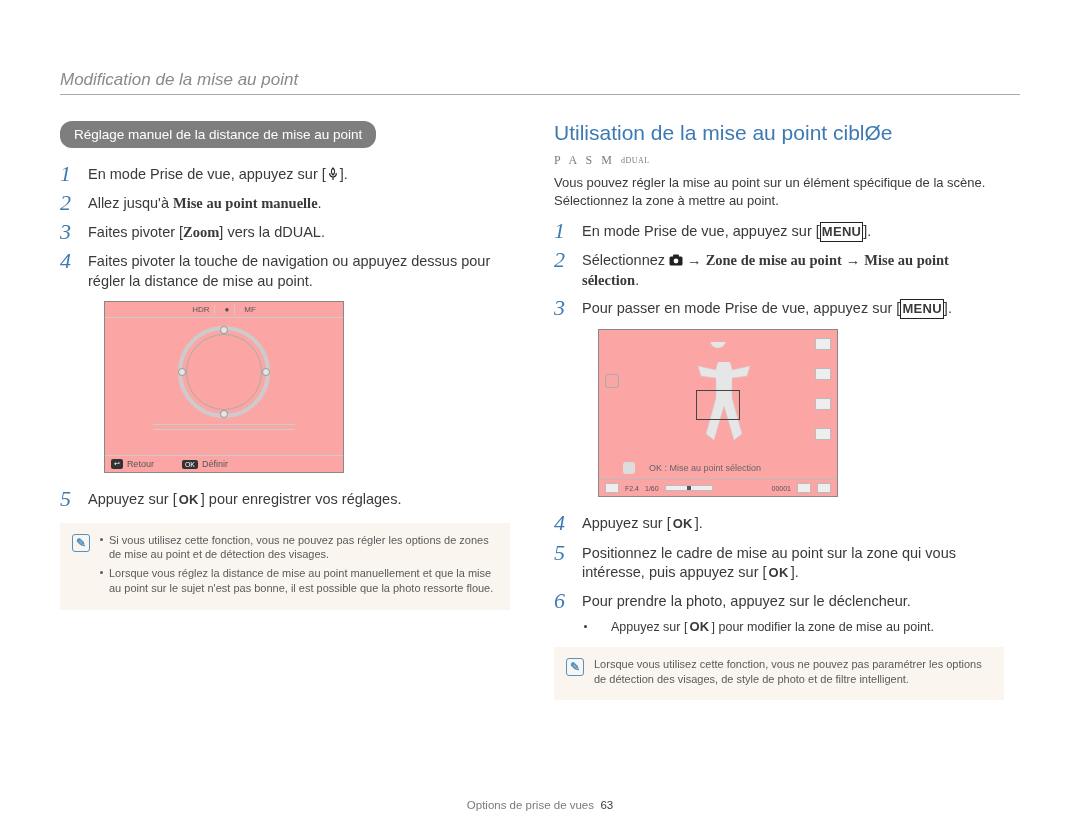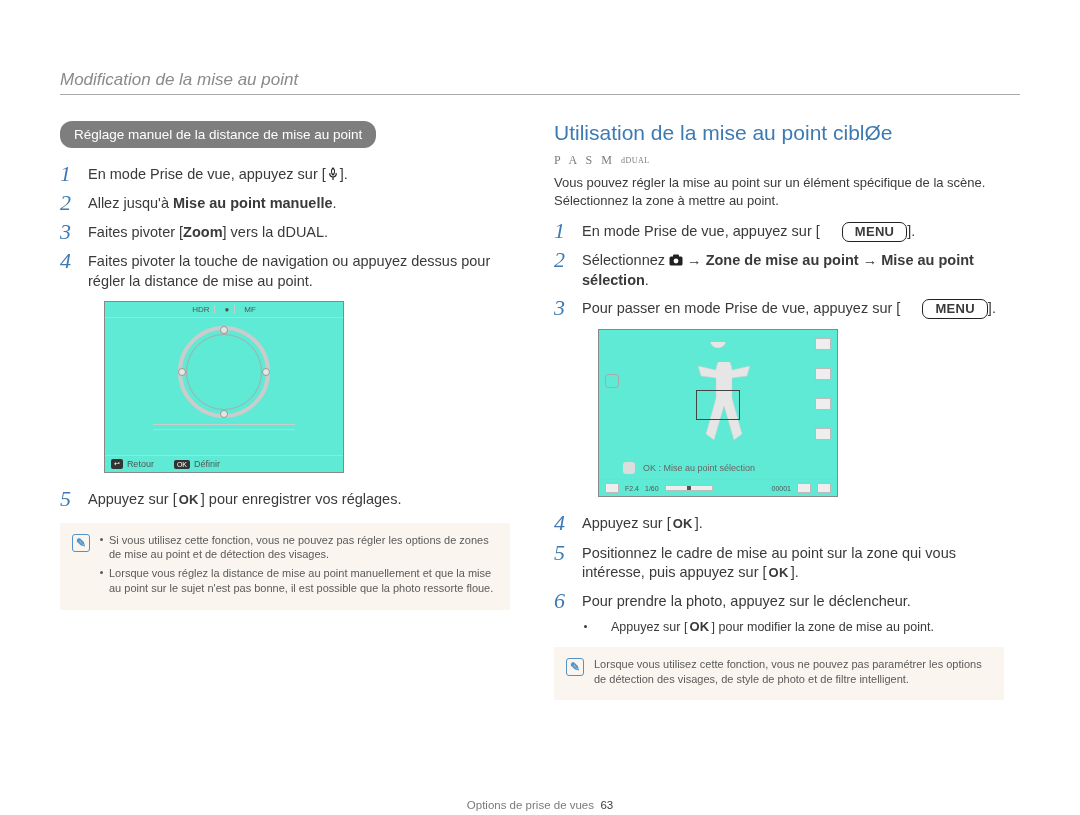--- a/index.html
+++ b/index.html
@@ -78,34 +78,34 @@
     line-height: 1.05;
   }
   .step .txt {
     flex: 1;
     font-size: 14.5px;
     color: #3a3a3a;
     line-height: 1.35;
     font-weight: 300;
     padding-top: 3px;
   }
-  .step .txt .bold { font-weight: 700; }
+  .step .txt .bold { font-weight: 700; font-family: Liberation Serif, serif; }
   .btn-label {
     display: inline-block;
     font-family: Arial, sans-serif;
     font-size: 12px;
     font-weight: 900;
     border: 1.5px solid transparent;
     padding: 0 1px;
     border-radius: 2px;
     vertical-align: 0px;
     letter-spacing: 0.3px;
   }
   .btn-menu {
-    font-size: 13px; font-weight: 900; border: 1.5px solid #222; border-radius: 7px; padding: 0 12px; margin-left: 22px;
+    font-size: 13px; font-weight: 900; border: 1.5px solid #222; border-radius: 0; padding: 0 1px;
   }
   .btn-ok {
     font-size: 13px; font-weight: 900;
   }
   .btn-macro {
     display:inline-flex; width:14px; height:14px; align-items:center; justify-content:center; vertical-align:-2px;
   }
   .btn-cam {
     display:inline-flex; width:14px; height:12px; vertical-align:-1px;
   }
@@ -132,49 +132,49 @@
     flex-shrink:0; margin-top:1px;
   }
   .note ul { list-style:none; }
   .note li, .note .single {
     font-size:11px; color:#5a5a5a; line-height:1.35;
     display:flex; gap:6px; margin-bottom:4px; font-weight:300;
   }
   .note li .dot{ width:3px;height:3px;border-radius:50%;background:#5a5a5a;margin-top:5px;flex-shrink:0;}
   
   .illus1, .illus2 {
-    width: 240px; border:1px solid #888; background:#5eead4; margin: 10px auto 14px 44px;
+    width: 240px; border:1px solid #888; background:#fca5a5; margin: 10px auto 14px 44px;
     font-size:9px; color:#555;
   }
   .illus1 { height:172px; position:relative; display:flex; flex-direction:column; align-items:center;}
   .illus1 .topbar { width:100%; border-bottom:1px solid #ccc; padding:3px 6px; display:flex; justify-content:center; gap:4px; }
   .illus1 .topbar .seg{ padding:0 5px; border-right:1px solid #ccc; font-size:8px;}
   .illus1 .topbar .seg:last-child{border:none;}
   .illus1 .ring{ width:92px;height:92px;border-radius:50%;border:4px solid #ccc; margin-top:8px; position:relative;}
   .illus1 .ring2{position:absolute;inset:4px;border:1.2px solid #aaa;border-radius:50%;}
   .illus1 .dot{ position:absolute; width:8px;height:8px;border-radius:50%; background:#e6e6e6; border:1px solid #999;}
   .illus1 .dot.top{top:-4px;left:50%;transform:translateX(-50%);}
   .illus1 .dot.bot{bottom:-4px;left:50%;transform:translateX(-50%);}
   .illus1 .dot.lef{left:-4px;top:50%;transform:translateY(-50%);}
   .illus1 .dot.rig{right:-4px;top:50%;transform:translateY(-50%);}
   .illus1 .below{margin-top:6px; width:60%; border-top:1px solid #ccc; border-bottom:1px solid #ccc; height:6px;}
-  .illus1 .botbar{width:100%; border-top:1px solid #ccc; padding:3px 6px; display:flex; gap:20px; font-size:9px;}
+  .illus1 .botbar{width:100%; border-top:1px solid #ccc; padding:3px 6px; display:flex; gap:28px; font-size:9px;}
   .illus1 .botbar .b{display:flex;gap:4px;align-items:center;}
   .illus1 .botbar .k{background:#333;color:#fff;font-size:7px;padding:1px 3px;border-radius:2px;display:inline-block;}
   .illus2 { height:168px; position:relative;}
   .illus2 .silhouette{
     position:absolute; left:50%; top:12px; transform:translateX(-50%);
     width:70px; height:108px;
   }
   .illus2 .silhouette svg{width:100%;height:100%;}
   .illus2 .focusbox{position:absolute; left:50%; top:60px; transform:translateX(-50%); width:44px;height:30px;border:1.5px solid #444;}
   .illus2 .left-ic{position:absolute;left:6px;top:44px;width:14px;height:14px;border:1px solid #aaa;border-radius:3px;}
   .illus2 .right-col{position:absolute;right:6px;top:8px;display:flex;flex-direction:column;gap:18px;}
   .illus2 .right-col .ri{width:16px;height:12px;background:#eee;border:1px solid #bbb;}
-  .illus2 .hint{position:absolute; bottom:22px; left:24px; font-size:9px; color:#666;display:flex;gap:8px;align-items:center;}
+  .illus2 .hint{position:absolute; bottom:22px; left:24px; font-size:9px; color:#666;display:flex;gap:14px;align-items:center;}
   .illus2 .hint .hic{width:12px;height:12px;background:#ddd;border-radius:3px;}
   .illus2 .botbar{position:absolute;bottom:0;left:0;right:0;border-top:1px solid #bbb;padding:3px 6px;display:flex;gap:6px;font-size:7px;color:#555;align-items:center;}
   .illus2 .botbar .bi{width:14px;height:10px;background:#eee;border:1px solid #bbb;}
   .illus2 .botbar .sp{flex:1;}
   .illus2 .botbar .scale{width:48px;height:6px;background:linear-gradient(to right,#eee 0 45%,#555 45% 55%,#eee 55%);border:1px solid #bbb;}
   .footer{
     position:absolute; bottom:4px; left:0; right:0; text-align:center;
     font-size:11.5px; color:#7a7a7a; font-weight:300;
   }
   .footer .pn{color:#3a3a3a;}

